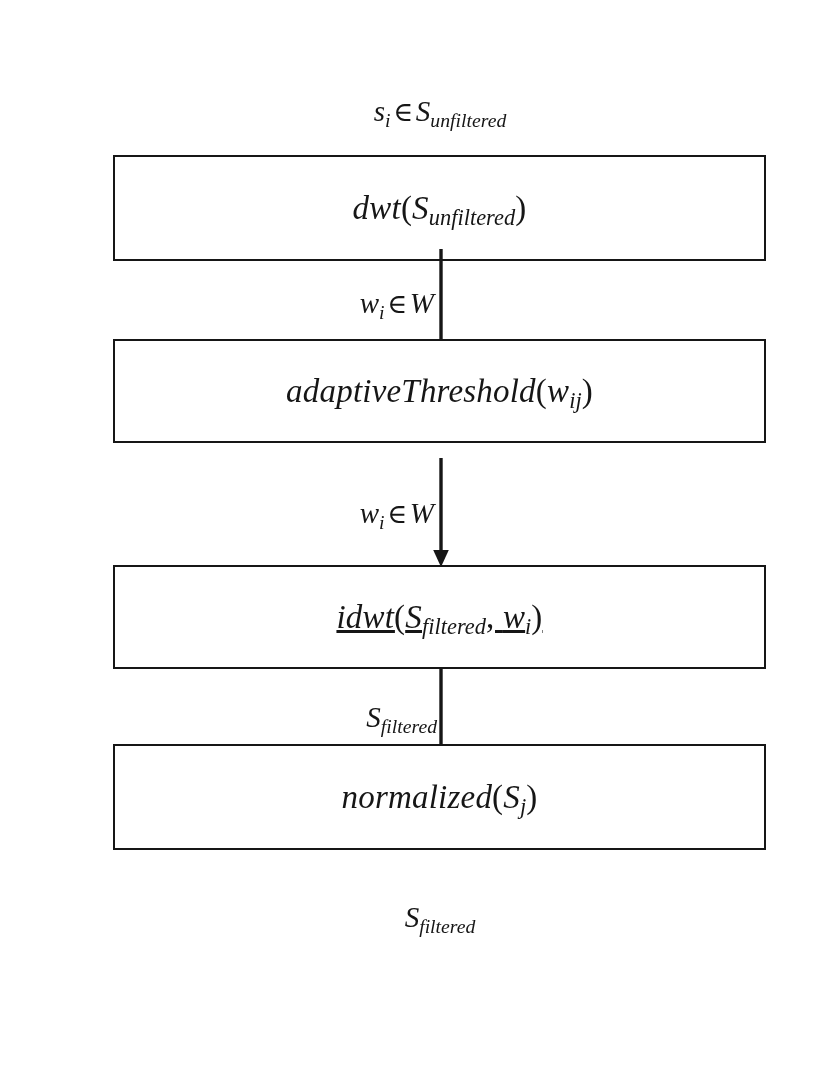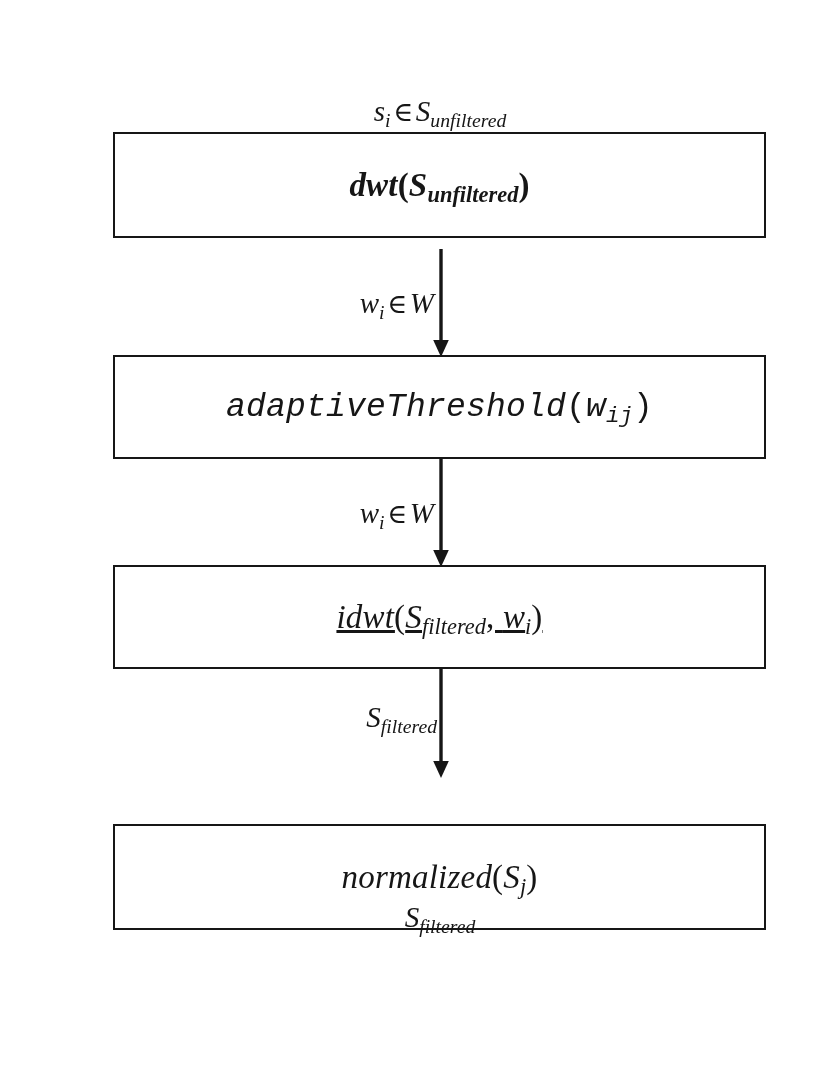--- a/index.html
+++ b/index.html
@@ -28,24 +28,24 @@
     position: absolute;
     left: 113px;
     width: 653px;
     box-sizing: border-box;
     border: 2px solid #161616;
     background: #ffffff;
     display: flex;
     align-items: center;
     justify-content: center;
   }
-  .box1 { top: 132px;  height: 106px; font-weight: bold; }
-  .box2 { top: 355px;  height: 104px; font-family: Liberation Mono, monospace; }
+  .box1 { top: 155px;  height: 106px; }
+  .box2 { top: 339px;  height: 104px; }
   .box3 { top: 565px;  height: 104px; text-decoration: underline; }
-  .box4 { top: 824px;  height: 106px; }
+  .box4 { top: 744px;  height: 106px; }
 
   .box-label {
     font-style: italic;
     font-size: 33px;
     line-height: 1;
     letter-spacing: 0.2px;
     white-space: nowrap;
     color: #161616;
   }
 

